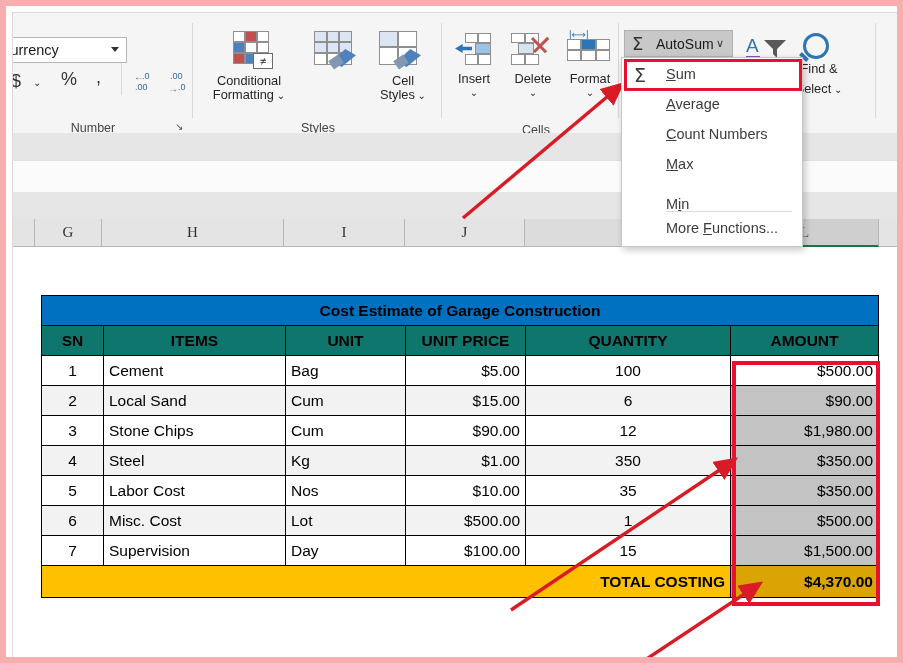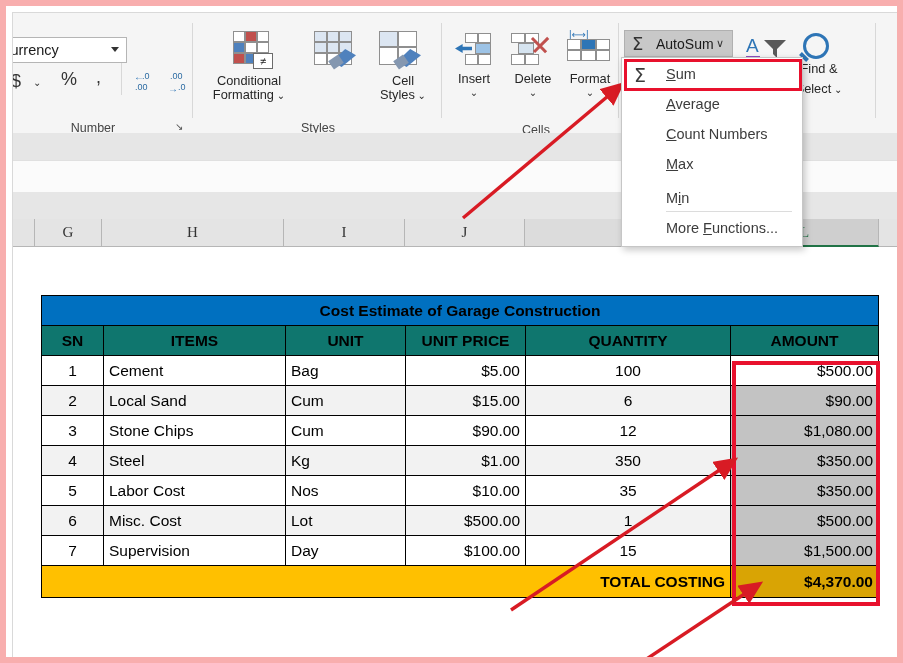--- a/index.html
+++ b/index.html
@@ -338,21 +338,21 @@
     </div>
     <div class="dd-item" style="top:32px;">
       <span class="lbl"><u>A</u>verage</span>
     </div>
     <div class="dd-item" style="top:62px;">
       <span class="lbl"><u>C</u>ount Numbers</span>
     </div>
     <div class="dd-item" style="top:92px;">
       <span class="lbl"><u>M</u>ax</span>
     </div>
-    <div class="dd-item" style="top:126px;">
+    <div class="dd-item" style="top:132px;">
       <span class="lbl">M<u>i</u>n</span>
     </div>
     <div class="dd-sep" style="top:153px;"></div>
     <div class="dd-item" style="top:156px;">
       <span class="lbl">More <u>F</u>unctions...</span>
     </div>
   </div>
   <div class="dd-hl" style="left:611px;top:46px;"></div>
 
   <div class="strip1"></div>
@@ -406,21 +406,21 @@
               <td class="c-price">$15.00</td>
               <td class="c-qty">6</td>
               <td class="c-amt amt-sel">$90.00</td>
             </tr>
             <tr class="row-odd">
               <td class="c-sn">3</td>
               <td class="c-item">Stone Chips</td>
               <td class="c-unit">Cum</td>
               <td class="c-price">$90.00</td>
               <td class="c-qty">12</td>
-              <td class="c-amt amt-sel">$1,080.00</td>
+              <td class="c-amt amt-sel">$1,980.00</td>
             </tr>
             <tr class="row-even">
               <td class="c-sn">4</td>
               <td class="c-item">Steel</td>
               <td class="c-unit">Kg</td>
               <td class="c-price">$1.00</td>
               <td class="c-qty">350</td>
               <td class="c-amt amt-sel">$350.00</td>
             </tr>
             <tr class="row-odd">

